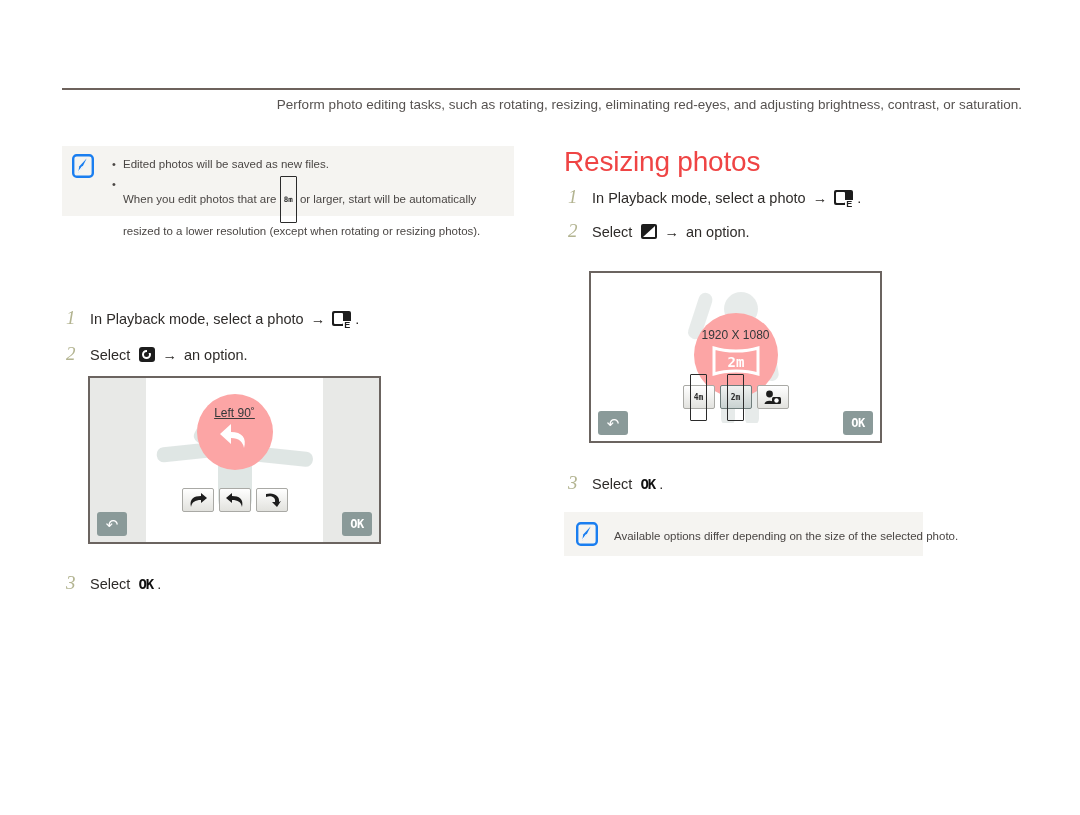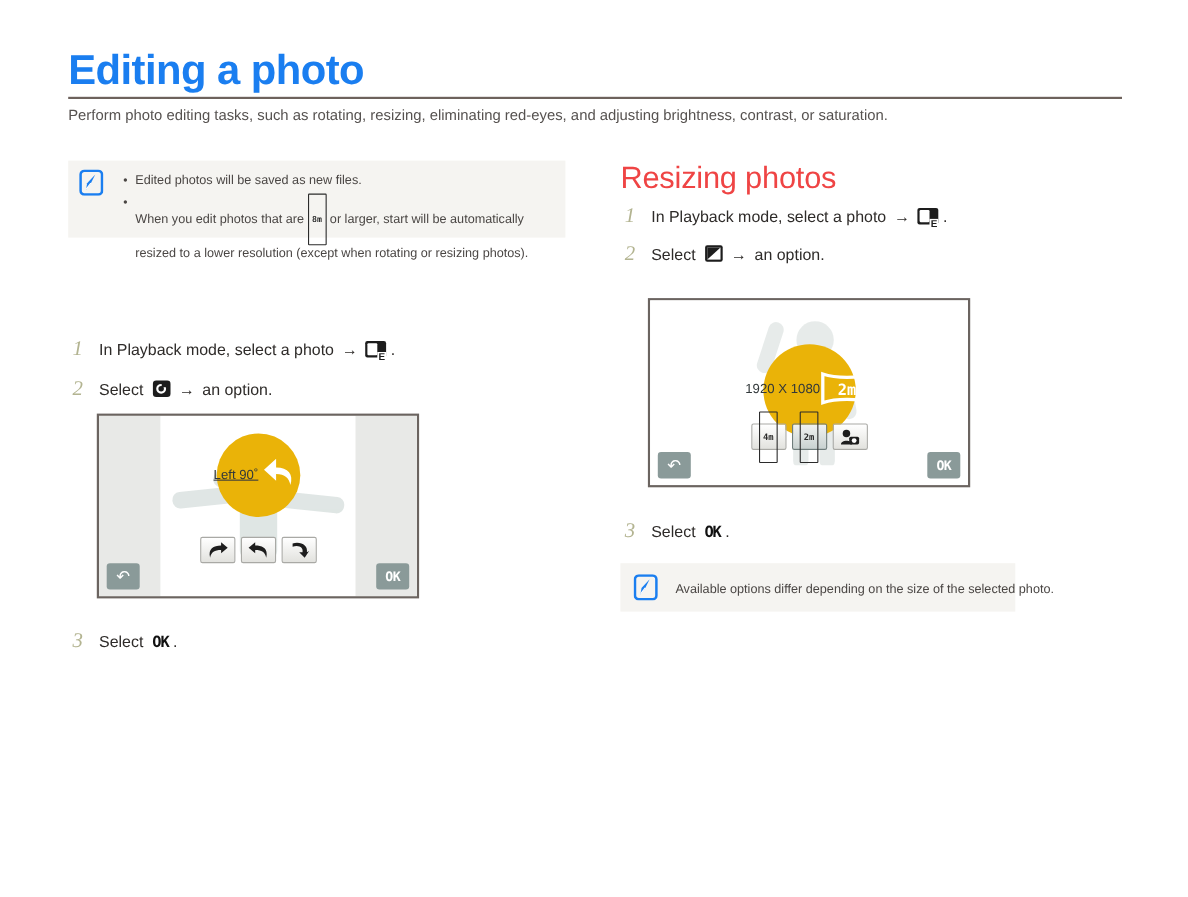--- a/index.html
+++ b/index.html
@@ -42,20 +42,21 @@
     background: #6d625c;
   }
   .page-subtitle {
     position: absolute;
     left: 62px;
     top: 95px;
     width: 960px;
     font-size: 13.5px;
     color: #565250;
     line-height: 20px;
+    text-align: right;
   }
 
   
   .note-box {
     position: absolute;
     background: #f5f4f1;
     box-sizing: border-box;
   }
   .note-icon {
     position: absolute;
@@ -238,24 +239,24 @@
   .ghost {
     position: absolute;
     left: 50%;
     transform: translateX(-50%);
     opacity: 0.32;
   }
   .sel-circle {
     position: absolute;
     left: 50%;
     transform: translateX(-50%);
-    background: #eab308;
+    background: #fca5a5;
     border-radius: 50%;
     display: flex;
-    flex-direction: row;
+    flex-direction: column;
     align-items: center;
     justify-content: center;
   }
   .sel-label {
     color: #32383a;
     font-size: 12px;
     white-space: nowrap;
     line-height: 13px;
   }
   .btn-row {
@@ -349,21 +350,20 @@
     font-weight: bold;
     color: #3a3634;
     margin-left: 5px;
   }
 </style>
 </head>
 <body>
 
 <div class="page">
 
-  <div class="page-title">Editing a photo</div>
   <div class="title-rule"></div>
   <div class="page-subtitle">Perform photo editing tasks, such as rotating, resizing, eliminating red-eyes, and adjusting brightness, contrast, or saturation.</div>
 
   <div class="note-box" style="left:62px; top:146px; width:452px; height:70px;">
     <span class="note-icon" style="left:10px; top:8px;">
       <svg width="22" height="24" viewBox="0 0 22 24">
         <rect x="1.2" y="1.2" width="19.6" height="21.6" rx="3.5" ry="3.5" fill="none" stroke="#1a7ef0" stroke-width="2.4"></rect>
         <path d="M14.6 4.6 L7.2 12.6 L6.2 18.4 L9.9 14.0 Z" fill="#1a7ef0"></path>
         <path d="M6.4 17.9 L10.6 12.4" stroke="#ffffff" stroke-width="1.1" fill="none"></path>
       </svg>

